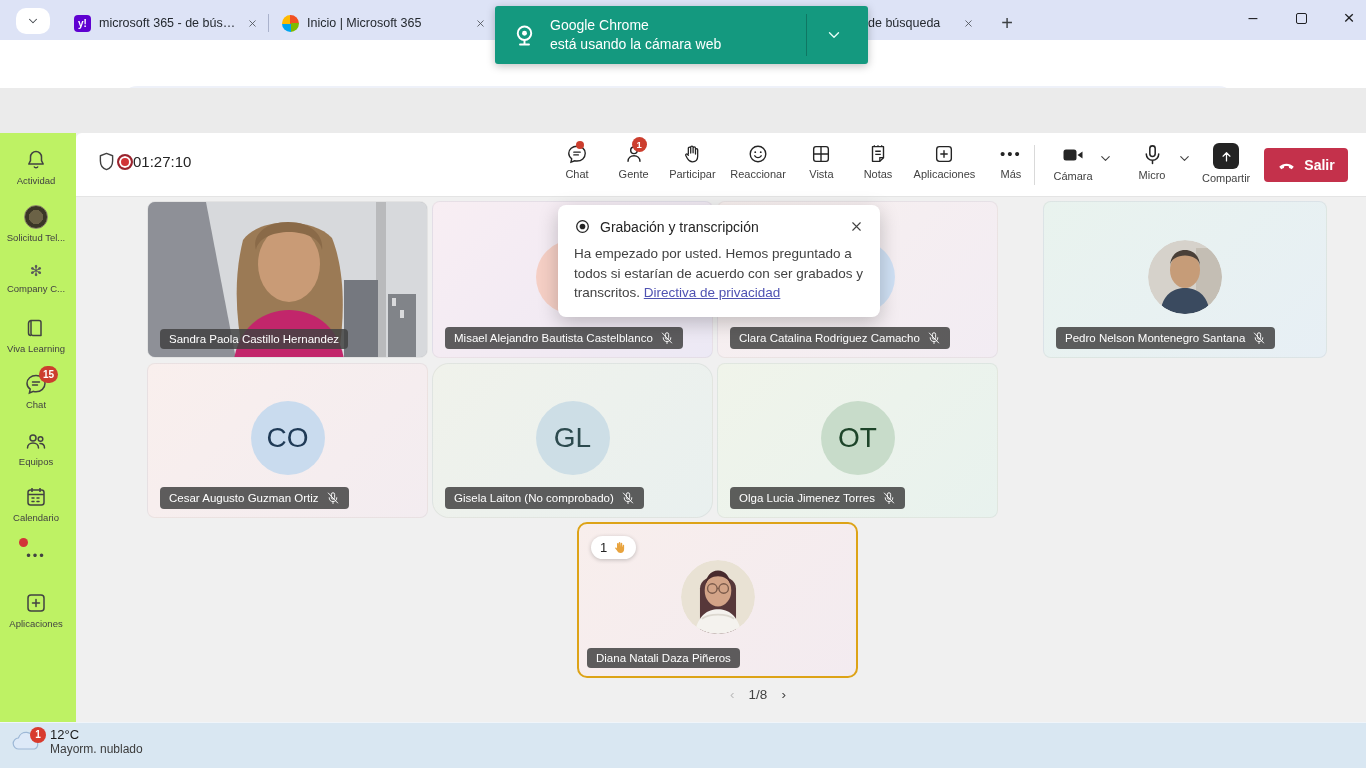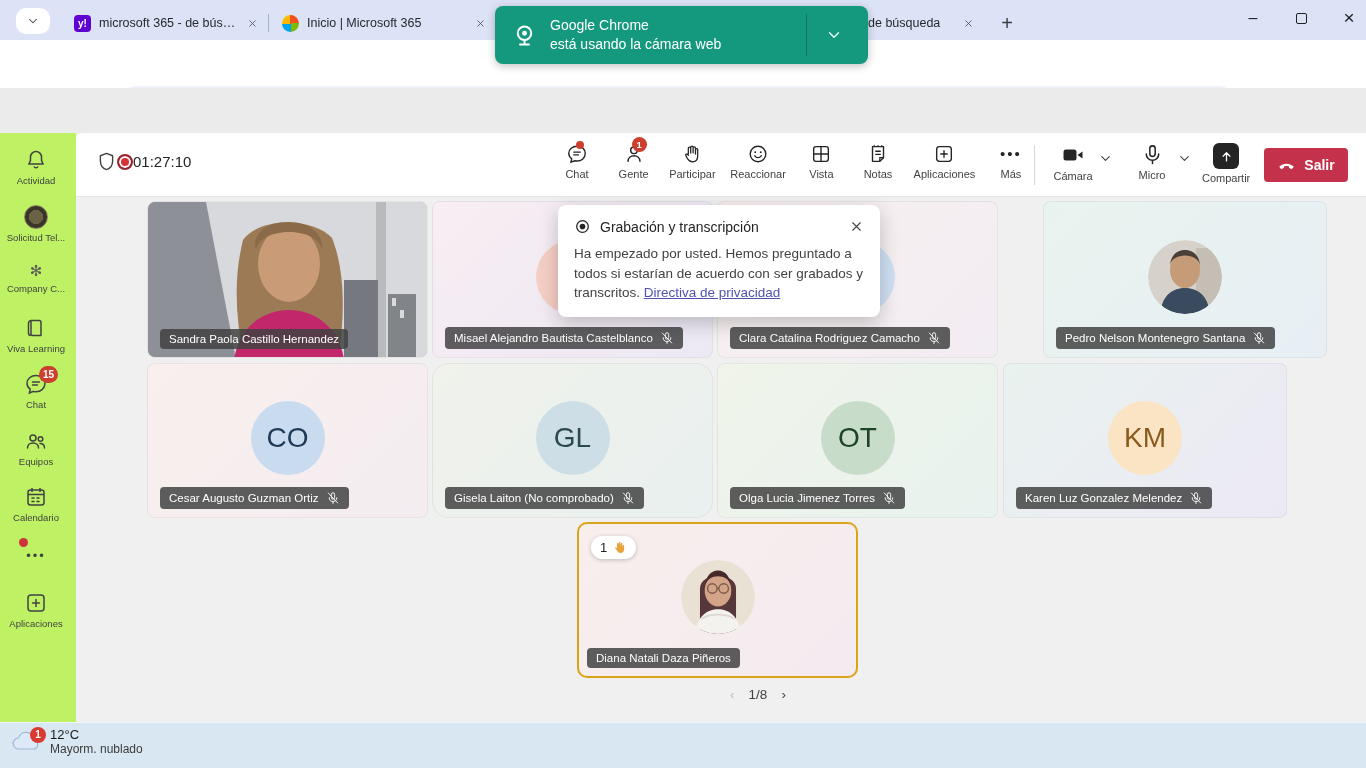--- a/index.html
+++ b/index.html
@@ -27,21 +27,21 @@
   #addressbar { position:absolute; left:0; top:40px; width:1366px; height:48px; background:#fff; }
   .nav-ico { position:absolute; top:52px; width:24px; height:24px; display:flex; align-items:center; justify-content:center; }
   .url-pill { position:absolute; left:120px; top:46px; width:1116px; height:35px; background:#eef1f9; border-radius:18px; display:flex; align-items:center; gap:10px; padding:0 14px; }
   .cam-chip { width:23px; height:23px; border-radius:50%; background:#1a73e8; display:flex; align-items:center; justify-content:center; flex:none; }
   .url-text { font-size:14px; color:#202124; }
   .bm-star { position:absolute; left:1249px; top:51px; font-size:19px; color:#1a73e8; }
   .chrome-avatar { position:absolute; left:1295px; top:50px; width:27px; height:27px; border-radius:50%; background:radial-gradient(circle at 50% 45%, #c99d80 0 36%, #6b4134 37% 100%); border:1px solid #d7dbe8; }
   .kebab { position:absolute; left:1343px; top:50px; font-size:17px; color:#3c4043; }
 
   
-  #cam-note { position:absolute; left:495px; top:6px; width:373px; height:58px; background:#14997f; border-radius:8px; box-shadow:0 2px 8px rgba(0,0,0,.25); color:#fff; display:flex; align-items:center; z-index:40; }
+  #cam-note { position:absolute; left:495px; top:6px; width:373px; height:58px; background:#14997f; border-radius:3px; box-shadow:0 2px 8px rgba(0,0,0,.25); color:#fff; display:flex; align-items:center; z-index:40; }
   #cam-note .txt { margin-left:12px; font-size:14px; line-height:1.35; }
   #cam-note .divider { position:absolute; left:311px; top:8px; width:1px; height:42px; background:rgba(0,0,0,.22); }
   #cam-note .chev { position:absolute; left:330px; top:20px; color:#e6fff8; }
 
   
   #teams-header { position:absolute; left:0; top:88px; width:1366px; height:45px; background:#ebebeb; }
   .waffle { position:absolute; left:22px; top:101px; width:20px; height:20px; display:grid; grid-template-columns:repeat(3,1fr); gap:3px; }
   .waffle i { width:3.5px; height:3.5px; background:#5a5a5a; border-radius:50%; }
   .teams-logo { position:absolute; left:64px; top:97px; }
   .hdr-search { position:absolute; left:447px; top:95px; width:470px; height:32px; background:#fafafa; border:1px solid #d6d6d6; border-radius:4px; display:flex; align-items:center; gap:10px; padding:0 12px; color:#616161; font-size:13.5px; }
@@ -653,31 +653,20 @@
         <span>OT</span>
       </div>
     <div class="name-tag">
       <span>Olga Lucia Jimenez Torres</span>
       <svg width="14" height="14" style="color:#fff">
           <use href="#i-micoff"></use>
         </svg>
     </div>
   </div>
 
-  <div class="tile t-karen" style="left:927px;top:166px;width:284px;height:155px;">
-    <div class="avatar-circle" style="background:#fbe4c4;color:#8a5a1d">
-        <span>KM</span>
-      </div>
-    <div class="name-tag">
-      <span>Karen Luz Gonzalez Melendez</span>
-      <svg width="14" height="14" style="color:#fff">
-          <use href="#i-micoff"></use>
-        </svg>
-    </div>
-  </div>
 
   <div class="tile t-diana tile-hl" style="left:501px;top:325px;width:281px;height:156px;">
     <div class="hand-badge">
       <span>1</span>
       <svg width="15" height="15" style="color:#e8a33d">
           <use href="#i-handfill"></use>
         </svg>
     </div>
     <svg class="avatar-circle" width="78" height="78" viewBox="0 0 78 78">
       <defs>

